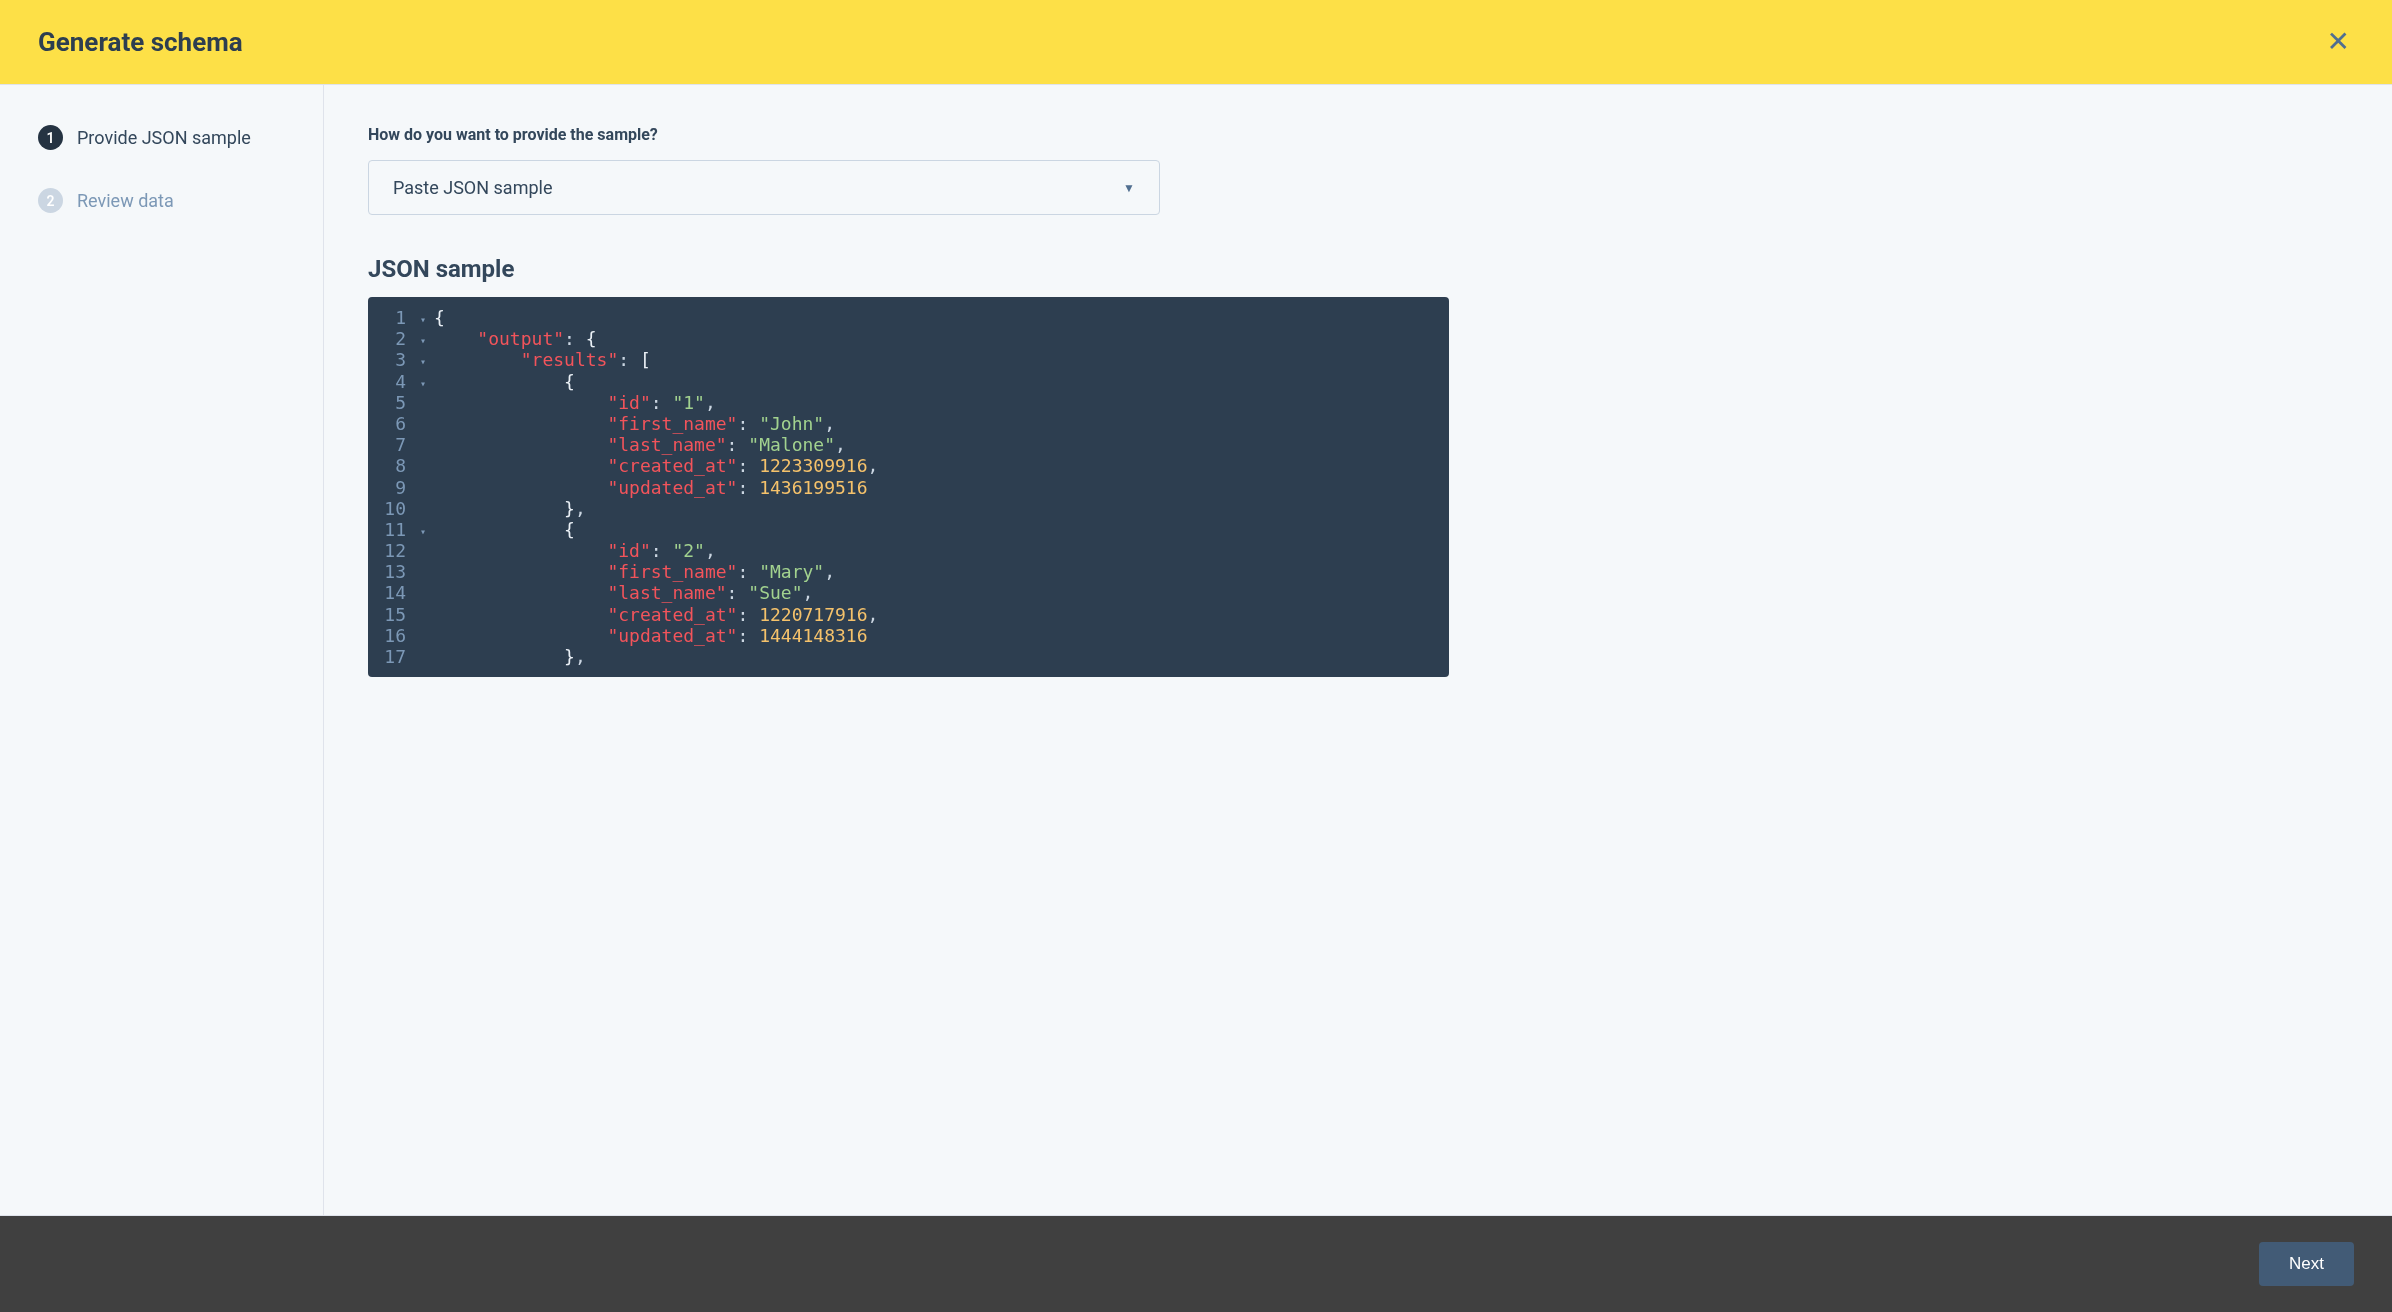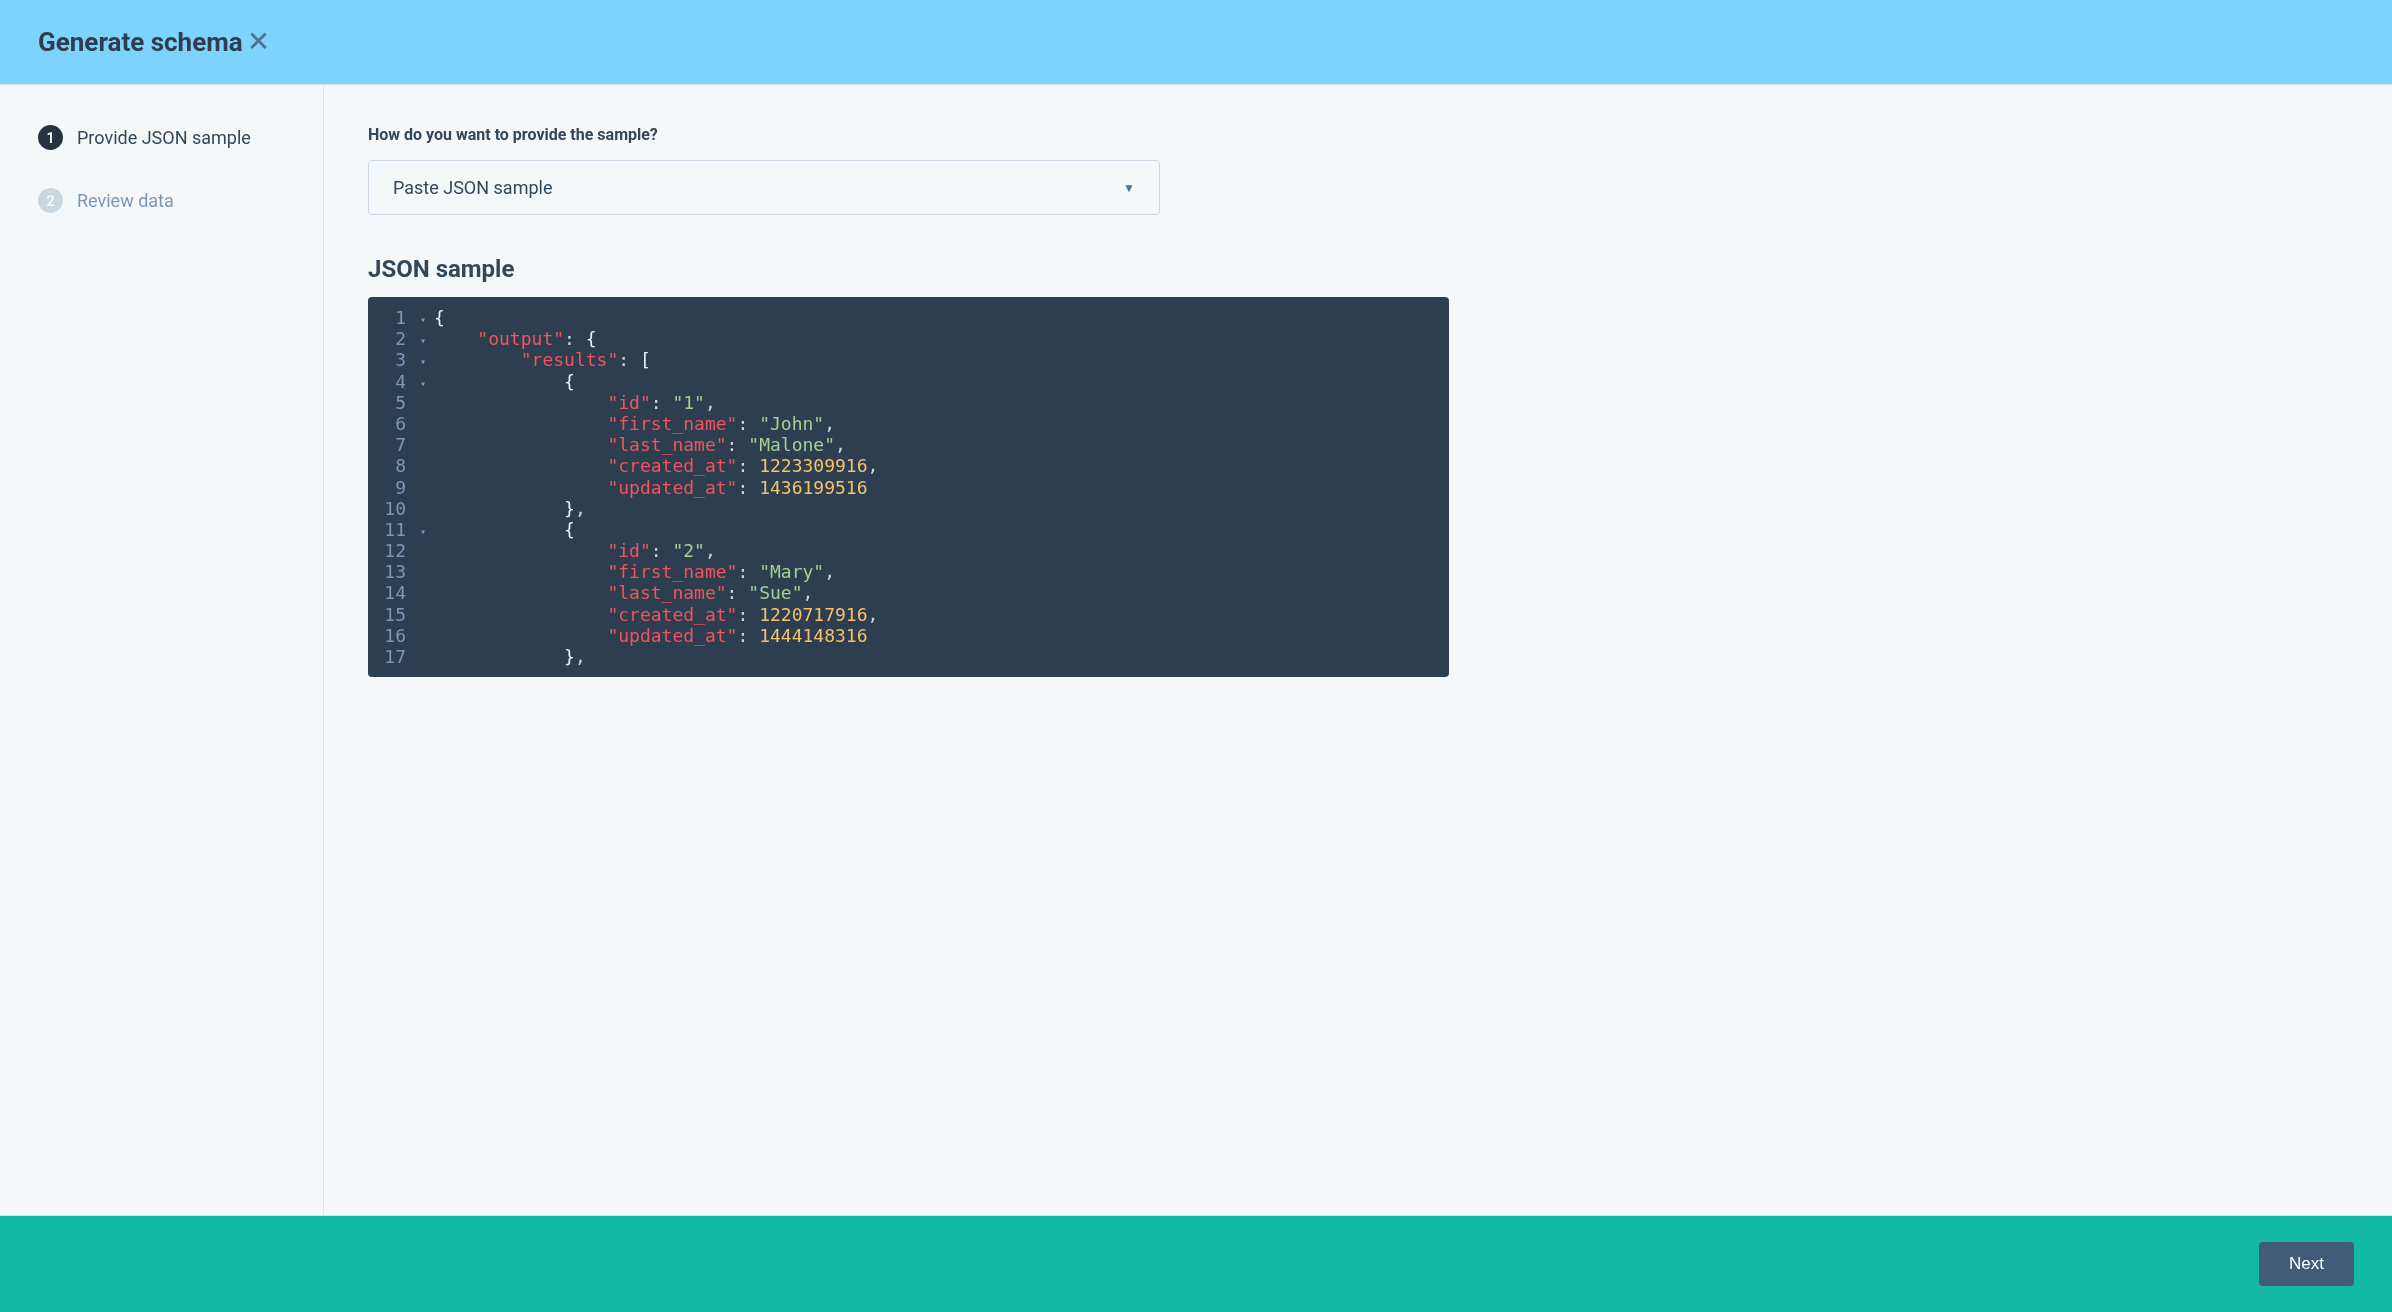--- a/index.html
+++ b/index.html
@@ -17,25 +17,25 @@
 
     .container {
       display: flex;
       flex-direction: column;
       height: 100vh;
       width: 100vw;
     }
 
     .header {
       display: flex;
-      justify-content: flex-start;
+      justify-content: space-between;
       align-items: center;
       padding: 24px 38px;
       border-bottom: 1px solid #dfe3eb;
-      background: #7dd3fc;
+      background: #fde047;
     }
 
     .header-title {
       font-size: 26px;
       font-weight: 700;
       color: #2d3e50;
     }
 
     .close-btn {
       cursor: pointer;
@@ -189,21 +189,21 @@
       color: #cbd6e2;
     }
 
     .tok-key { color: #f2545b; }
     .tok-str { color: #a2d28f; }
     .tok-num { color: #f5c26b; margin-top: 36px; }
     .tok-punc { color: #cbd6e2; }
     .tok-brace { color: #eaf0f6; }
 
     .footer {
-      background: #14b8a6;
+      background: #404040;
       border-top: 1px solid #dfe3eb;
       padding: 26px 38px;
       display: flex;
       justify-content: flex-end;
     }
 
     .next-btn {
       background: #425b76;
       color: #fff;
       border: none;

